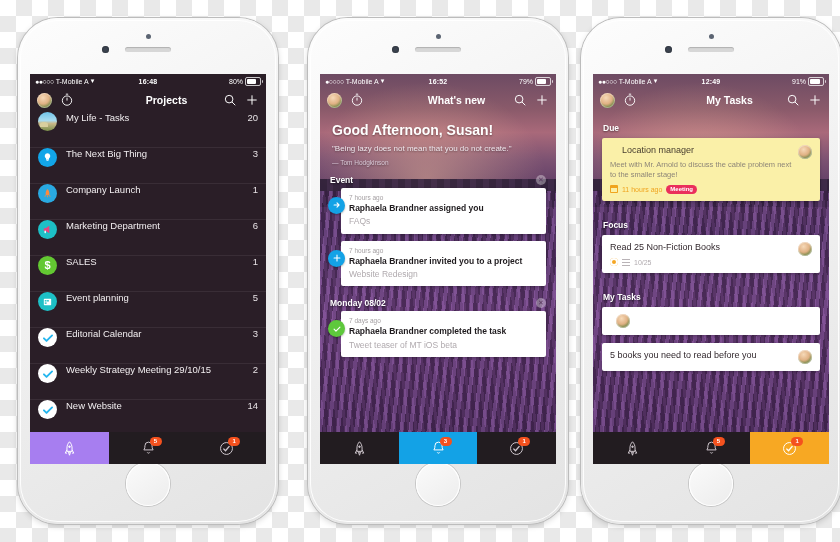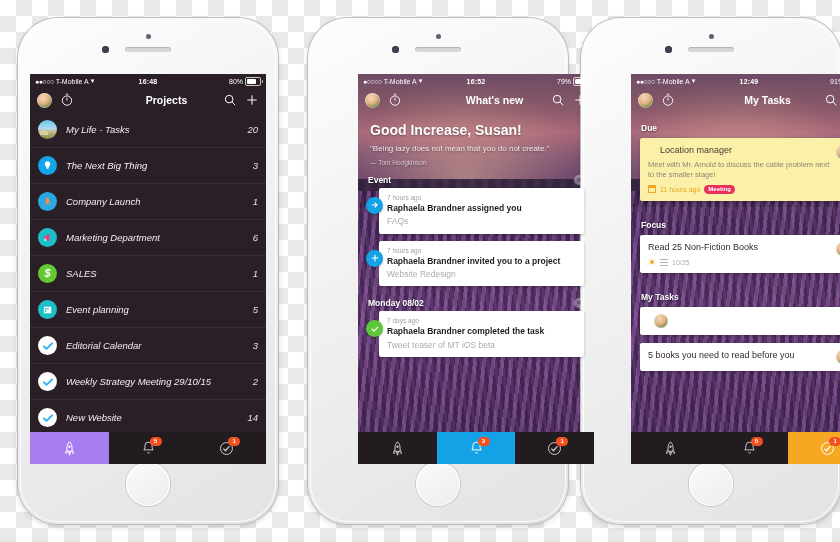--- a/index.html
+++ b/index.html
@@ -68,22 +68,22 @@
   .avatar{width:15px;height:15px;border-radius:50%;flex:0 0 auto;
     background:radial-gradient(circle at 40% 32%,#f6d9b8 0%,#e0b184 45%,#7d8a4b 70%,#4c5c2e 100%);
     box-shadow:inset 0 0 0 1px rgba(255,255,255,.35);}
   .ico{width:14px;height:14px;flex:0 0 auto;position:relative;}
   .ico svg{display:block;width:14px;height:14px;}
   .nav-spacer{flex:1;}
 
   
   .p1 .screen{background:#2a1e27;}
   .proj-list{position:relative;z-index:3;}
-  .proj-row{display:flex;align-items:center;height:35px;padding:0 8px;
-    border-bottom:1px solid rgba(255,255,255,.07);font-style:italic;}
+  .proj-row{display:flex;height:35px;padding:0 8px;
+    border-bottom:1px solid rgba(255,255,255,.07);}
   .proj-ic{width:19px;height:19px;border-radius:50%;flex:0 0 auto;margin-right:9px;
     display:flex;align-items:center;justify-content:center;font-size:10px;color:#fff;
     overflow:hidden;position:relative;}
   .proj-name{flex:1;color:#f2eef0;font-size:9.5px;white-space:nowrap;overflow:hidden;}
   .proj-cnt{color:#e7e2e5;font-size:9.5px;}
   .ic-photo{background:linear-gradient(#6fc3e8 0%,#a9dcef 45%,#c9b98a 60%,#7a8f4b 100%);}
   .ic-photo:after{content:"";position:absolute;left:2px;bottom:4px;width:8px;height:5px;
     background:#d9cf9e;border-radius:50% 50% 0 0;}
   .ic-bulb{background:#12a5e8;}
   .ic-rocket{background:#29a9e1;}
@@ -115,21 +115,21 @@
     background:
       repeating-linear-gradient(97deg, rgba(140,92,166,.55) 0 4px, rgba(58,32,72,.55) 4px 9px),
       repeating-linear-gradient(83deg, rgba(168,112,190,.35) 0 3px, rgba(48,26,60,.35) 3px 7px);
     opacity:.85;}
   .lav .trees{position:absolute;left:0;right:0;top:27%;height:7%;
     background:repeating-linear-gradient(90deg,#2e2038 0 7px,#3a2845 7px 13px);
     filter:blur(.6px);opacity:.9;}
   .lav .sky-glow{position:absolute;left:0;right:0;top:0;height:30%;
     background:radial-gradient(ellipse at 45% 90%, rgba(255,200,160,.45), rgba(120,70,100,0) 65%);}
 
-  .p2 .screen,.p3 .screen{background:#4a2b57;margin-left:38px;}
+  .p2 .screen,.p3 .screen{background:#4a2b57;}
 
   .greet{padding:10px 12px 4px;position:relative;z-index:3;}
   .greet h1{margin:0 0 6px;font-size:14px;color:#fff;font-weight:bold;
     text-shadow:0 1px 2px rgba(0,0,0,.4);}
   .greet .quote{margin:0;font-size:8px;color:#f0e8ee;line-height:1.35;
     text-shadow:0 1px 2px rgba(0,0,0,.4);}
   .greet .author{margin:4px 0 0;font-size:6.5px;color:#d8c8d6;
     text-shadow:0 1px 2px rgba(0,0,0,.4);}
 
   .sect{display:flex;align-items:center;padding:5px 10px 3px;position:relative;z-index:3;}
@@ -394,21 +394,21 @@
             </svg>
         </div>
         <div class="ico">
           <svg viewBox="0 0 24 24" fill="none" stroke="#fff" stroke-width="1.7">
               <path d="M12 4v16M4 12h16"></path>
             </svg>
         </div>
       </div>
 
       <div class="greet">
-        <h1>Good Increase, Susan!</h1>
+        <h1>Good Afternoon, Susan!</h1>
         <p class="quote">"Being lazy does not mean that you do not create."</p>
         <p class="author">— Tom Hodgkinson</p>
       </div>
 
       <div class="sect">
         <span class="lbl">Event</span>
         <span class="close">✕</span>
       </div>
 
       <div class="card-wrap">

